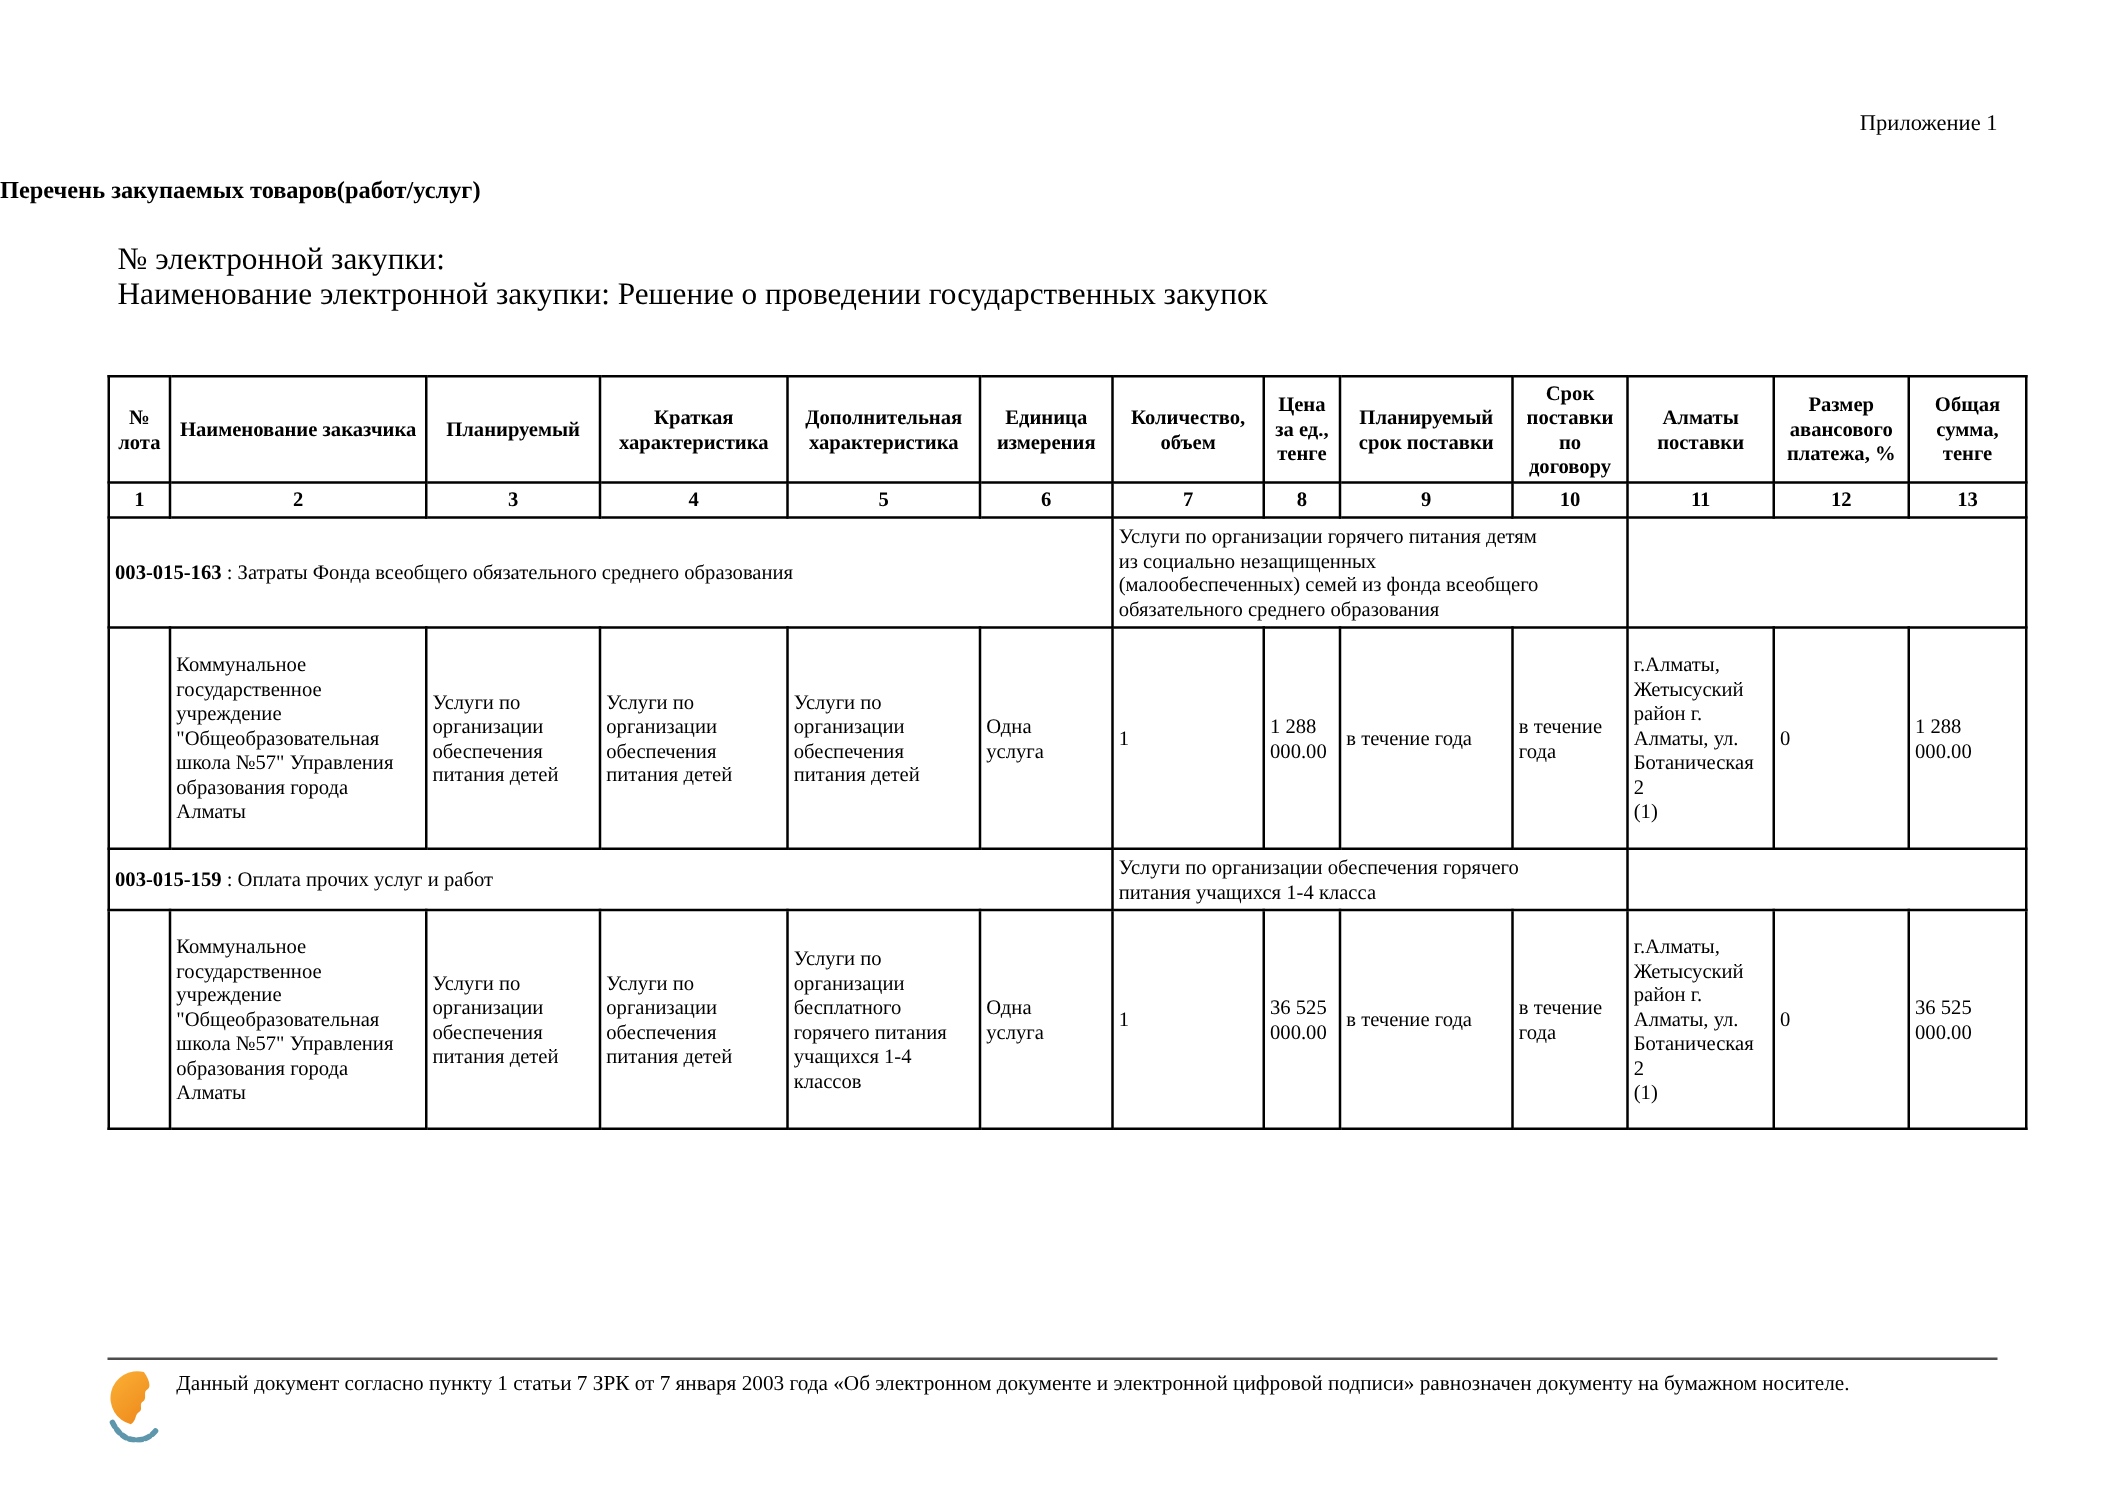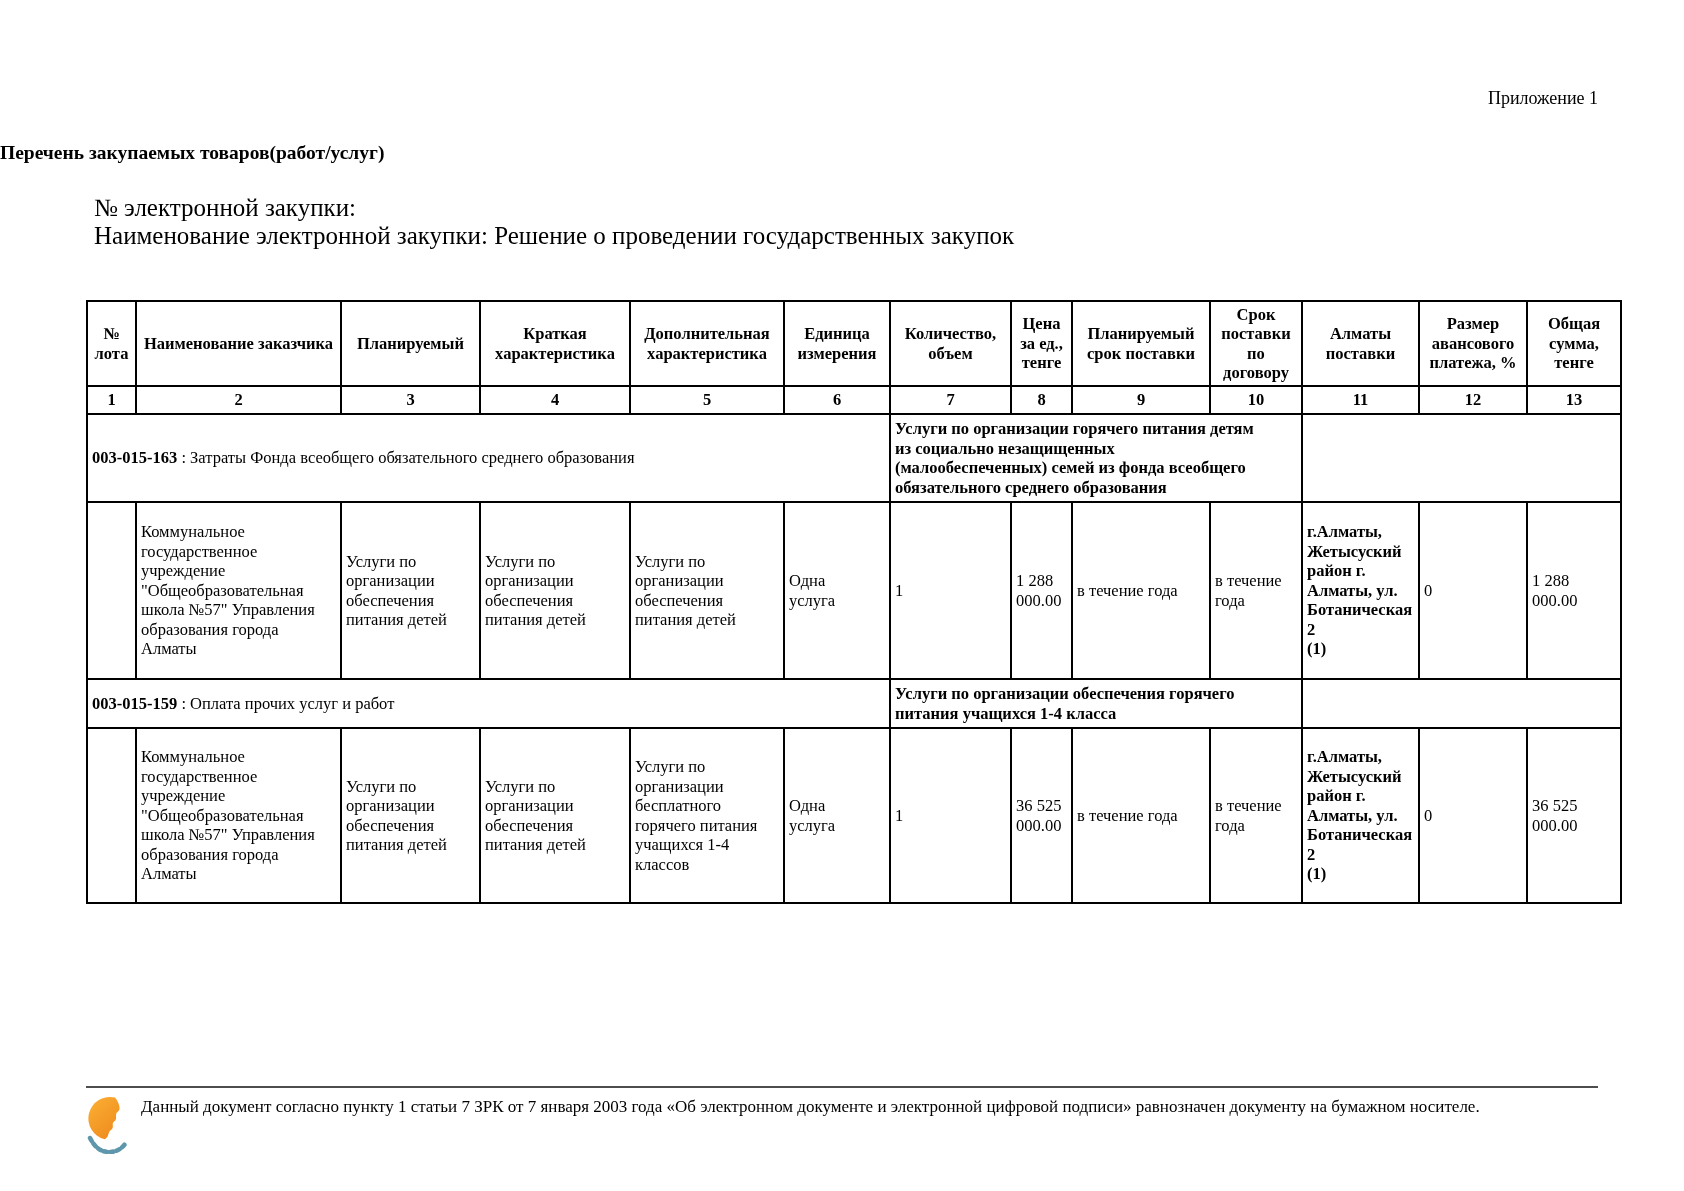--- a/index.html
+++ b/index.html
@@ -41,21 +41,21 @@
   tr.hdr { height: 85px; }
   tr.num { height: 28px; }
   tr.num td { text-align: center; font-weight: bold; }
   tr.group1 { height: 88px; }
   tr.group2 { height: 49px; }
   tr.detail1 { height: 177px; }
   tr.detail2 { height: 175px; }
   td.lot { vertical-align: middle; padding-left: 5px; }
   td.lot .code { font-weight: bold; }
   td.gdesc { vertical-align: top; }
-  .pre { white-space: pre-line; font-weight: bold; }
+  .pre { white-space: pre-line; }
   .unitcap { display: inline-block; width: 62px; vertical-align: middle; }
   .footer-rule {
     position: absolute; top: 1086px; left: 86px; width: 1512px;
     border-top: 2px solid #4d4d4d; height: 0;
   }
   .stamp {
     position: absolute; top: 1096px; left: 87px;
     width: 47px; height: 58px;
   }
   .footer-note {

